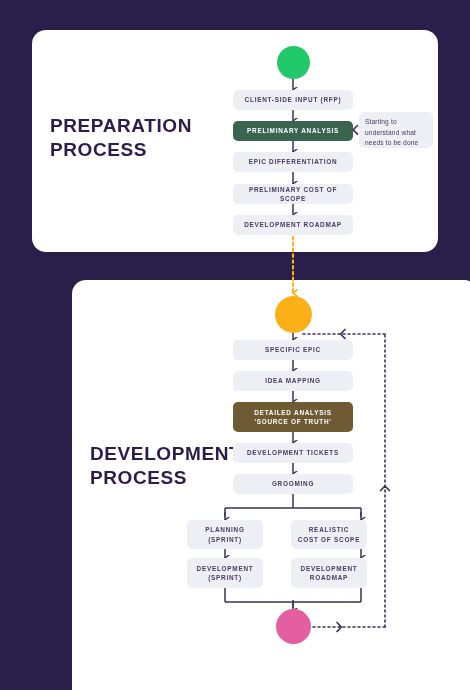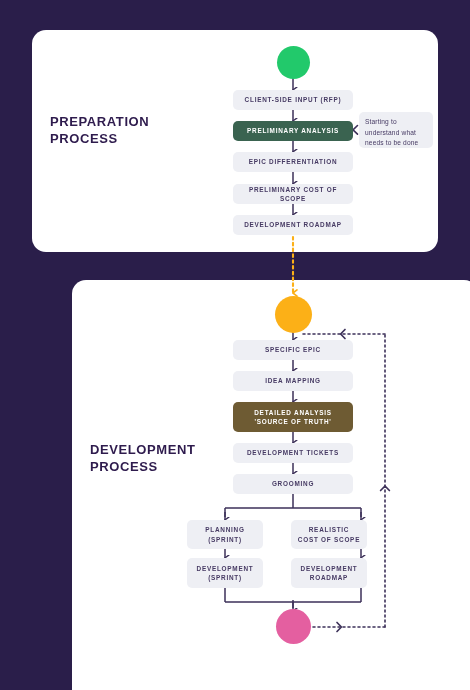--- a/index.html
+++ b/index.html
@@ -19,21 +19,21 @@
     left:32px;
     width:406px;
   }
   #card-prep{top:30px;height:222px;}
   #card-dev{top:280px;height:460px;margin-left:40px;}
 
   .section-title{
     position:absolute;
     color:#2E1B4D;
     font-weight:bold;
-    font-size:13px;
+    font-size:19px;
     letter-spacing:0.6px;
     line-height:1.28;
     text-transform:uppercase;
     white-space:pre-line;
   }
   #title-prep{left:18px;top:84px;}
   #title-dev{left:18px;top:162px;}
 
   
   .node{

